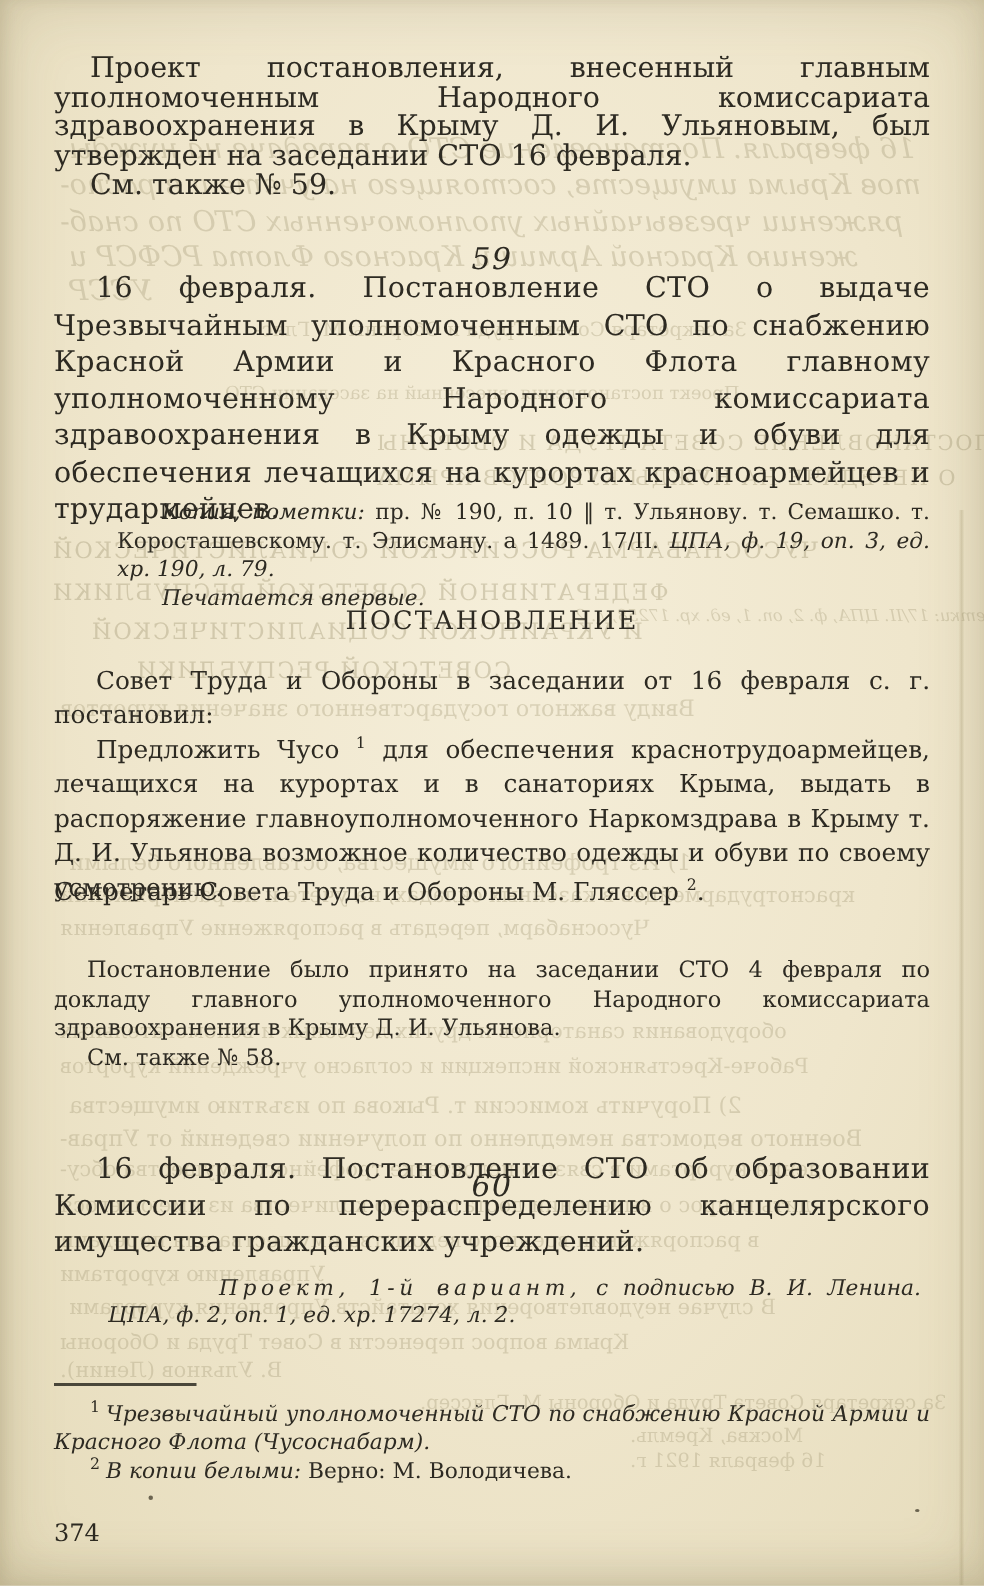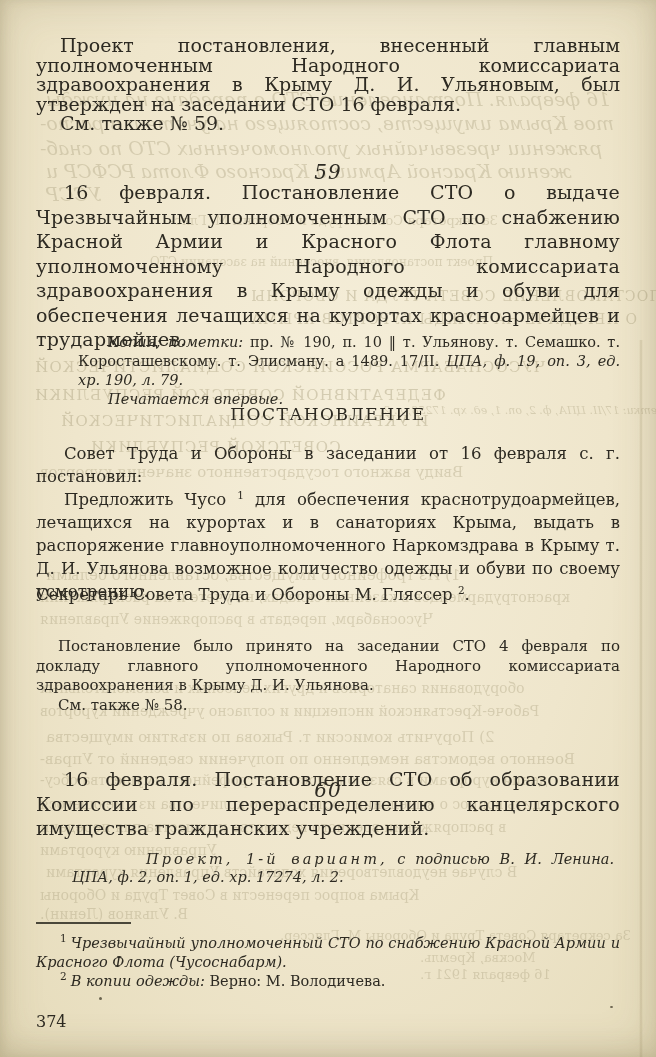--- a/index.html
+++ b/index.html
@@ -131,18 +131,18 @@
   <div class="abs col txt heading" style="top:767px;">16 февраля. Постановление СТО об образовании Комиссии по перераспределению канцелярского имущества гражданских учреждений.</div>
 
   <div class="abs txt source" style="top:851px;left:72px;width:542px;line-height:17.5px;">
     <p style="text-indent:74px;"><span class="it sp">Проект, 1-й вариант,</span><span class="it"> с подписью В. И. Ленина. ЦПА, ф. 2, оп. 1, ед. хр. 17274, л. 2.</span></p>
   </div>
 
   <div class="abs fn-rule txt" style="top:922px;left:36px;"></div>
 
   <div class="abs col txt fn" style="top:934px;">
     <p><sup>1</sup><span class="it">Чрезвычайный уполномоченный СТО по снабжению Красной Армии и Красного Флота (Чусоснабарм).</span></p>
-    <p><sup>2</sup><span class="it">В копии одежды:</span><span class="rm"> Верно: М. Володичева.</span></p>
+    <p><sup>2</sup><span class="it">В копии белыми:</span><span class="rm"> Верно: М. Володичева.</span></p>
   </div>
 
   <div class="abs txt pagenum" style="top:1012px;left:36px;">374</div>
 
 </div>
 
 </body></html>

